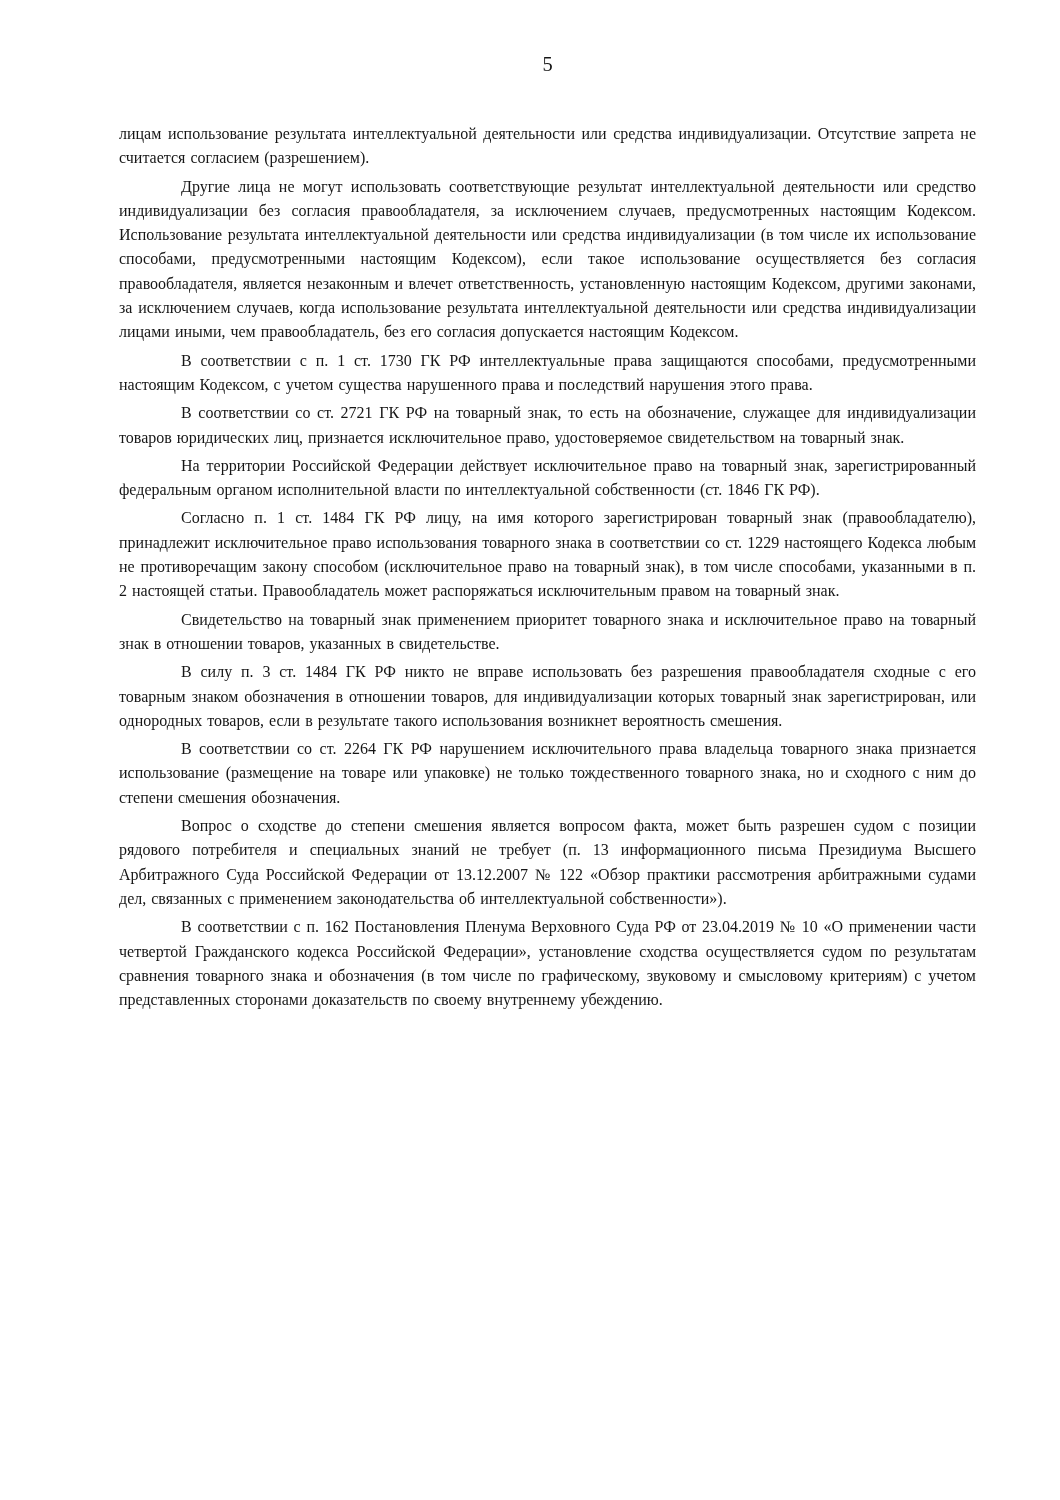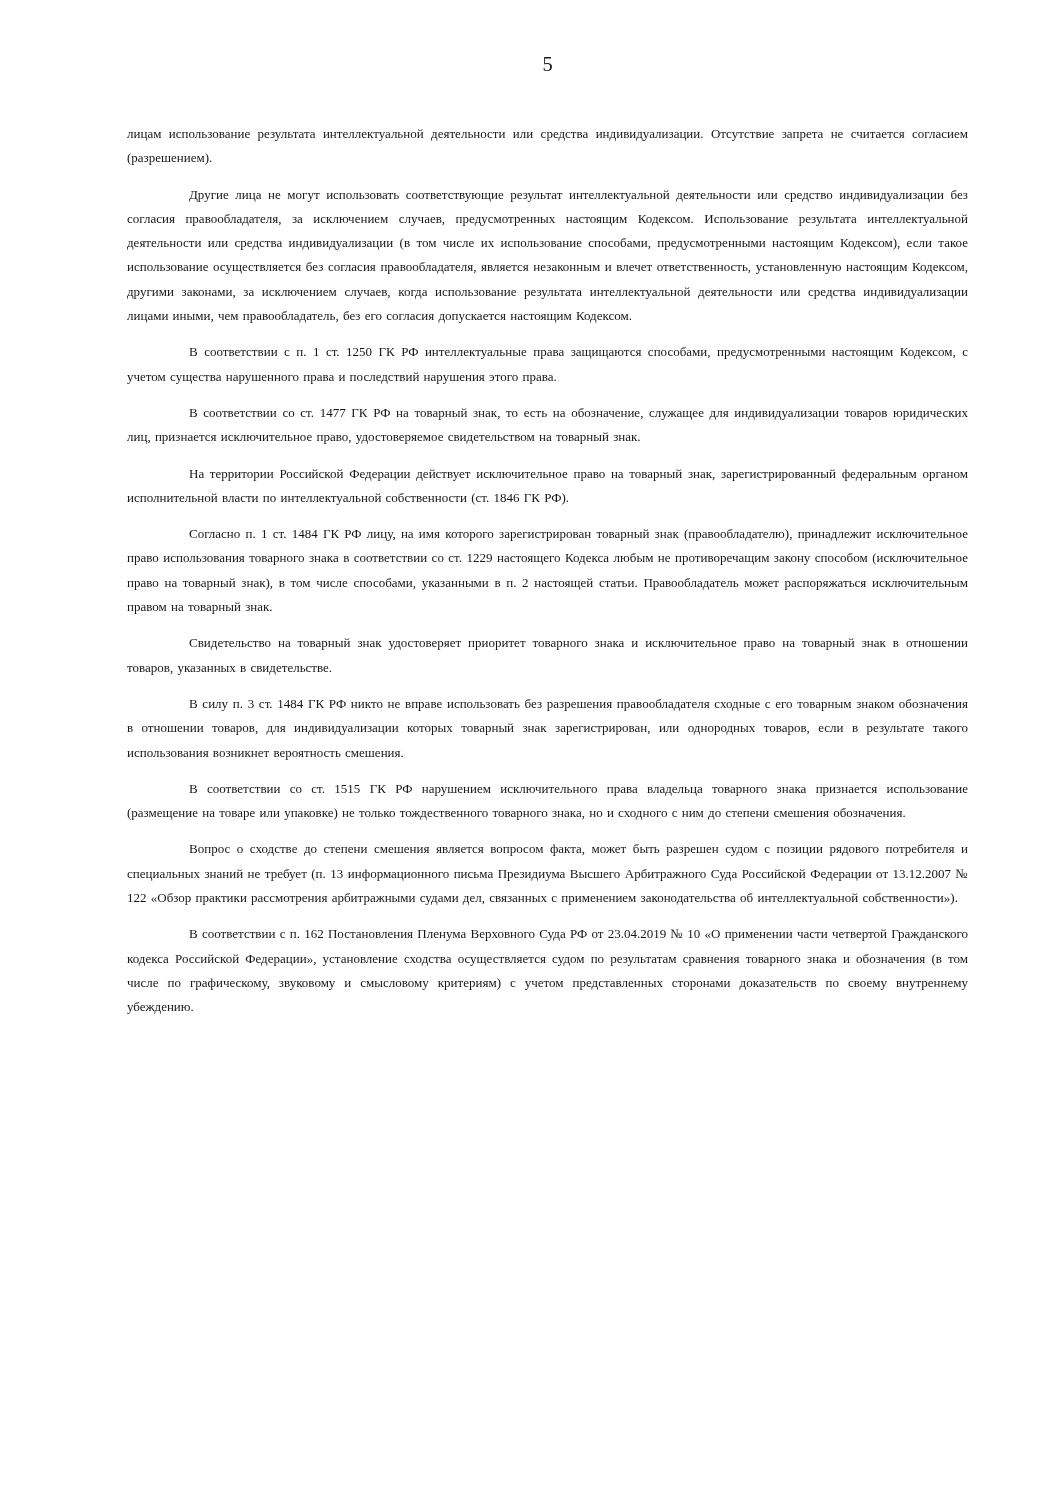--- a/index.html
+++ b/index.html
@@ -21,44 +21,44 @@
     padding: 52px 80px 40px 115px;
     background: #ffffff;
   }
   .page-number {
     text-align: center;
     font-size: 20.5px;
     line-height: 24px;
     margin-bottom: 46px;
   }
   .doc-body p {
-    margin: 12px;
-    font-size: 13px;
+    margin: 4px;
+    font-size: 16px;
     line-height: 24.3px;
     text-align: justify;
     text-indent: 62px;
     word-spacing: 1px;
     font-family: Liberation Serif, serif;
   }
   .doc-body p.no-indent {
     text-indent: 0;
   }
 </style>
 </head>
 <body>
 
 <div class="page">
   <div class="page-number">5</div>
 
   <div class="doc-body">
     <p class="no-indent">лицам использование результата интеллектуальной деятельности или средства индивидуализации. Отсутствие запрета не считается согласием (разрешением).</p>
     <p>Другие лица не могут использовать соответствующие результат интеллектуальной деятельности или средство индивидуализации без согласия правообладателя, за исключением случаев, предусмотренных настоящим Кодексом. Использование результата интеллектуальной деятельности или средства индивидуализации (в том числе их использование способами, предусмотренными настоящим Кодексом), если такое использование осуществляется без согласия правообладателя, является незаконным и влечет ответственность, установленную настоящим Кодексом, другими законами, за исключением случаев, когда использование результата интеллектуальной деятельности или средства индивидуализации лицами иными, чем правообладатель, без его согласия допускается настоящим Кодексом.</p>
-    <p>В соответствии с п. 1 ст. 1250 ГК РФ интеллектуальные права защищаются способами, предусмотренными настоящим Кодексом, с учетом существа нарушенного права и последствий нарушения этого права.</p>
-    <p>В соответствии со ст. 1477 ГК РФ на товарный знак, то есть на обозначение, служащее для индивидуализации товаров юридических лиц, признается исключительное право, удостоверяемое свидетельством на товарный знак.</p>
+    <p>В соответствии с п. 1 ст. 1730 ГК РФ интеллектуальные права защищаются способами, предусмотренными настоящим Кодексом, с учетом существа нарушенного права и последствий нарушения этого права.</p>
+    <p>В соответствии со ст. 2721 ГК РФ на товарный знак, то есть на обозначение, служащее для индивидуализации товаров юридических лиц, признается исключительное право, удостоверяемое свидетельством на товарный знак.</p>
     <p>На территории Российской Федерации действует исключительное право на товарный знак, зарегистрированный федеральным органом исполнительной власти по интеллектуальной собственности (ст. 1846 ГК РФ).</p>
     <p>Согласно п. 1 ст. 1484 ГК РФ лицу, на имя которого зарегистрирован товарный знак (правообладателю), принадлежит исключительное право использования товарного знака в соответствии со ст. 1229 настоящего Кодекса любым не противоречащим закону способом (исключительное право на товарный знак), в том числе способами, указанными в п. 2 настоящей статьи. Правообладатель может распоряжаться исключительным правом на товарный знак.</p>
-    <p>Свидетельство на товарный знак удостоверяет приоритет товарного знака и исключительное право на товарный знак в отношении товаров, указанных в свидетельстве.</p>
+    <p>Свидетельство на товарный знак применением приоритет товарного знака и исключительное право на товарный знак в отношении товаров, указанных в свидетельстве.</p>
     <p>В силу п. 3 ст. 1484 ГК РФ никто не вправе использовать без разрешения правообладателя сходные с его товарным знаком обозначения в отношении товаров, для индивидуализации которых товарный знак зарегистрирован, или однородных товаров, если в результате такого использования возникнет вероятность смешения.</p>
-    <p>В соответствии со ст. 1515 ГК РФ нарушением исключительного права владельца товарного знака признается использование (размещение на товаре или упаковке) не только тождественного товарного знака, но и сходного с ним до степени смешения обозначения.</p>
+    <p>В соответствии со ст. 2264 ГК РФ нарушением исключительного права владельца товарного знака признается использование (размещение на товаре или упаковке) не только тождественного товарного знака, но и сходного с ним до степени смешения обозначения.</p>
     <p>Вопрос о сходстве до степени смешения является вопросом факта, может быть разрешен судом с позиции рядового потребителя и специальных знаний не требует (п. 13 информационного письма Президиума Высшего Арбитражного Суда Российской Федерации от 13.12.2007 № 122 «Обзор практики рассмотрения арбитражными судами дел, связанных с применением законодательства об интеллектуальной собственности»).</p>
     <p>В соответствии с п. 162 Постановления Пленума Верховного Суда РФ от 23.04.2019 № 10 «О применении части четвертой Гражданского кодекса Российской Федерации», установление сходства осуществляется судом по результатам сравнения товарного знака и обозначения (в том числе по графическому, звуковому и смысловому критериям) с учетом представленных сторонами доказательств по своему внутреннему убеждению.</p>
   </div>
 </div>
 
 </body></html>

